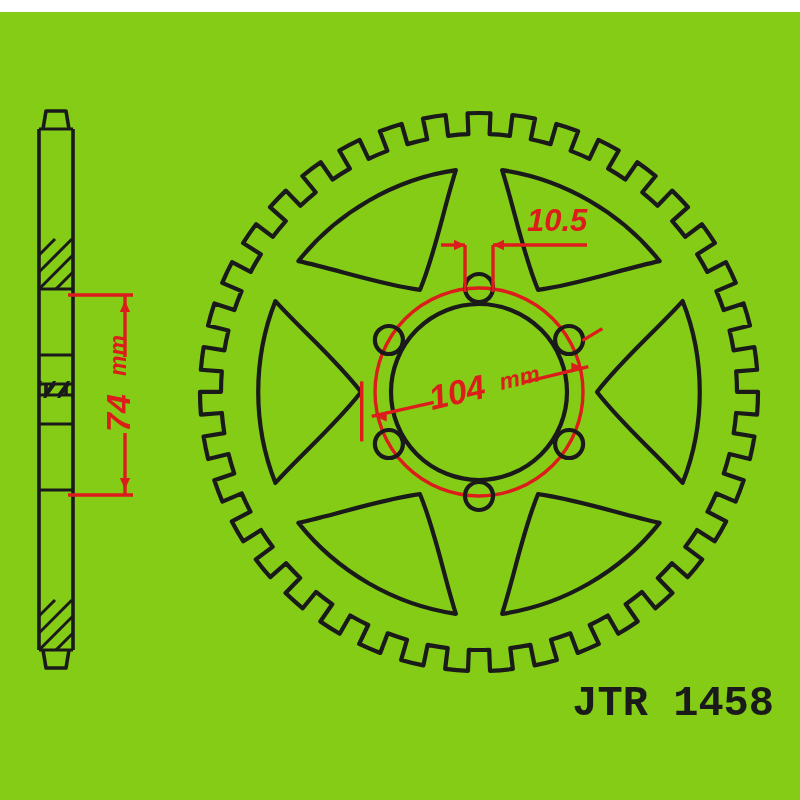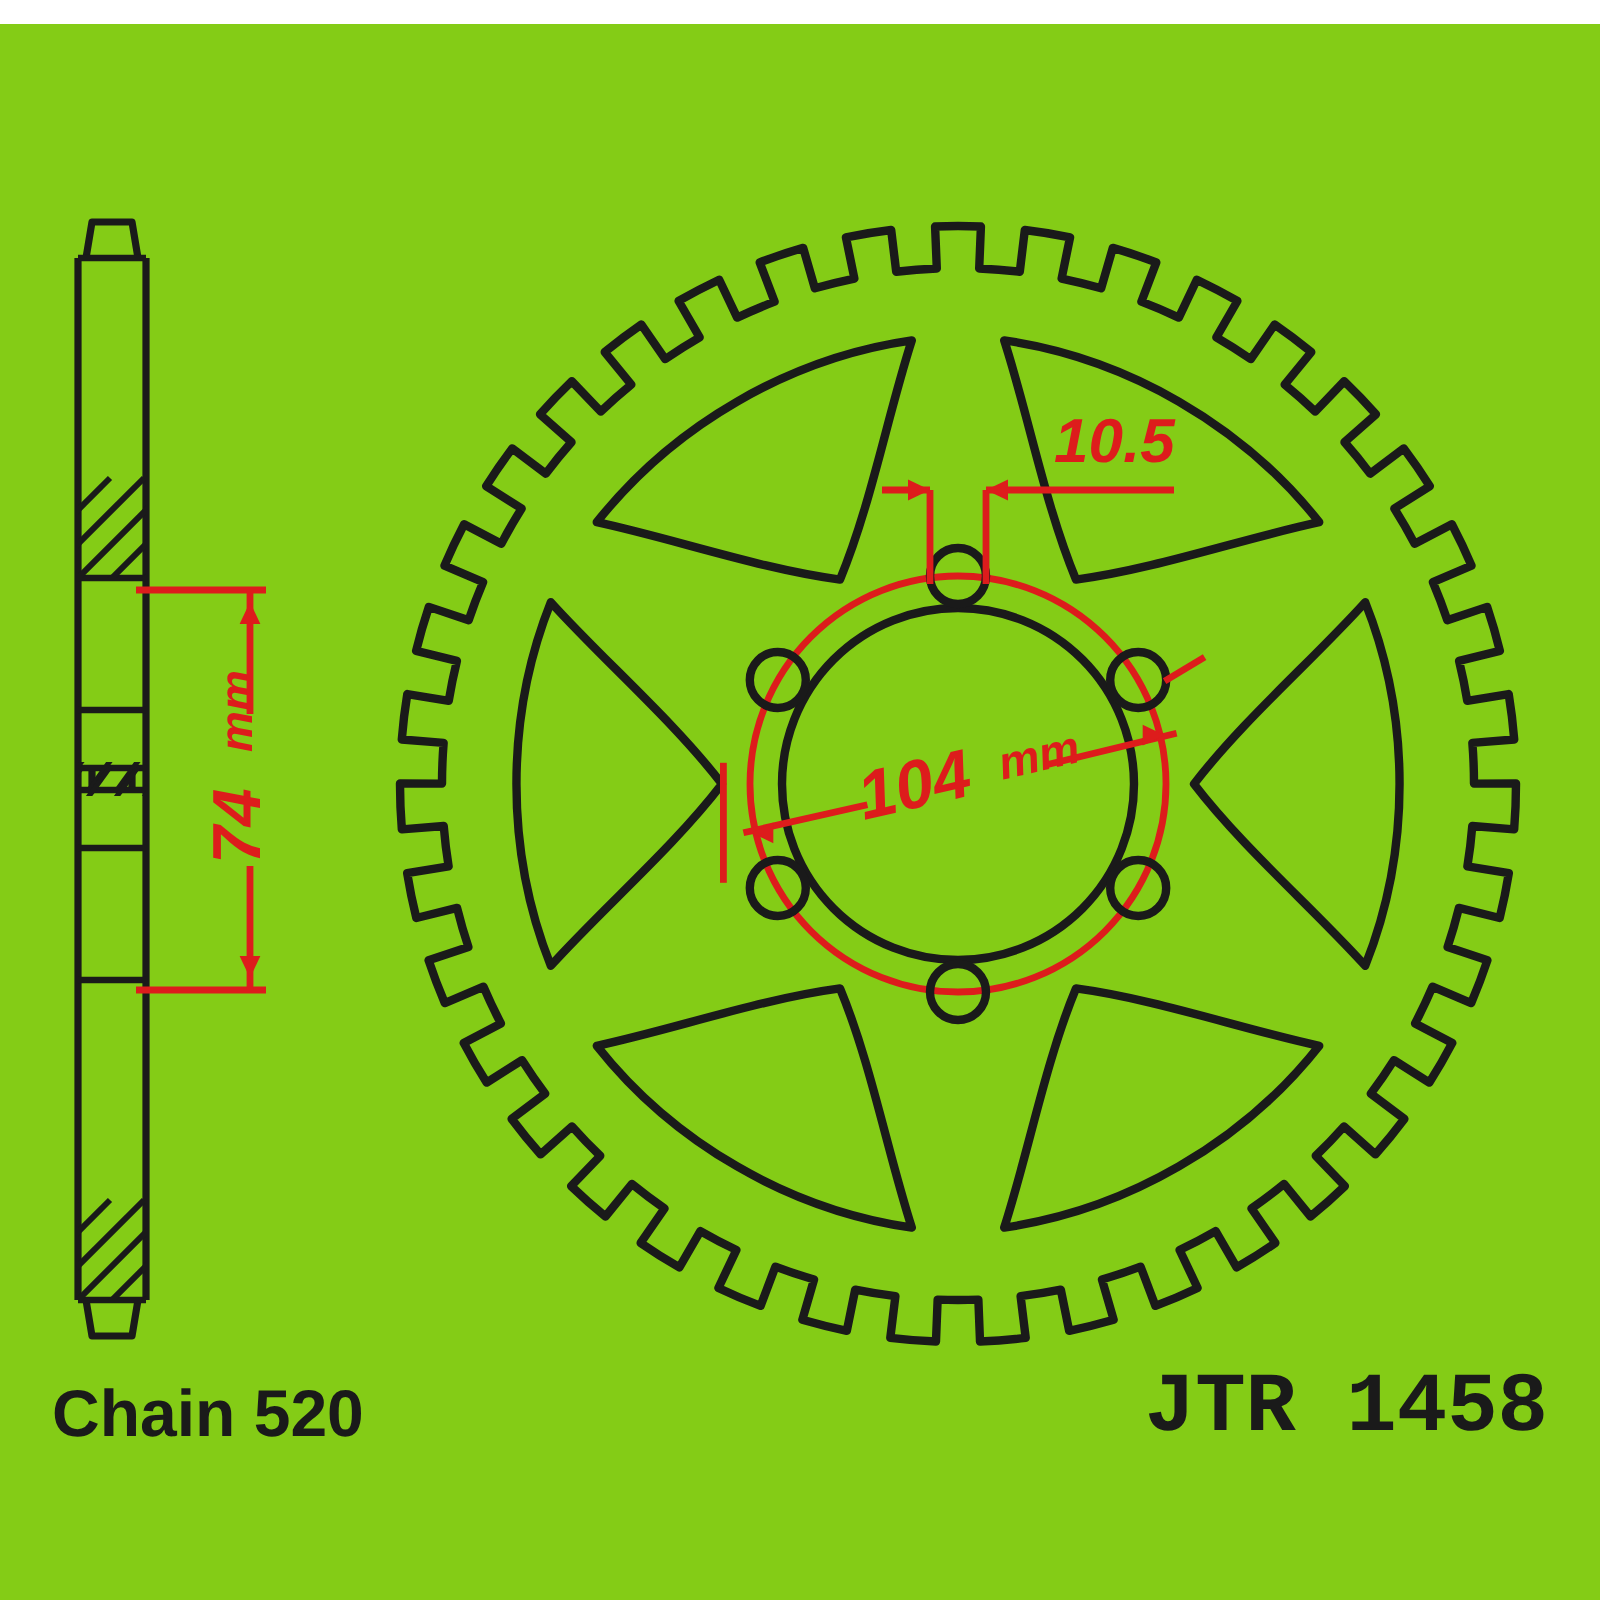--- a/index.html
+++ b/index.html
@@ -261,17 +261,16 @@
         <line stroke="#dd1c1c" stroke-width="3.4" stroke-linecap="butt" x1="582.3" y1="328.6" x2="602.3" y2="316.6"></line>
         <line stroke="#dd1c1c" stroke-width="3.4" stroke-linecap="butt" x1="68" y1="283" x2="133" y2="283"></line>
         <line stroke="#dd1c1c" stroke-width="3.4" stroke-linecap="butt" x1="68" y1="483" x2="133" y2="483"></line>
         <line stroke="#dd1c1c" stroke-width="3.4" stroke-linecap="butt" x1="125" y1="283" x2="125" y2="345"></line>
         <line stroke="#dd1c1c" stroke-width="3.4" stroke-linecap="butt" x1="125" y1="421" x2="125" y2="483"></line>
         <polygon points="125,289 119.8,300 130.2,300" fill="#dd1c1c"></polygon>
         <polygon points="125,477 119.8,466 130.2,466" fill="#dd1c1c"></polygon>
       </g>
   </svg>
 
-  <div class="label-chain">Chain 520</div>
 
   <div class="label-part">JTR 1458</div>
 
 </div>
 
 </body></html>

